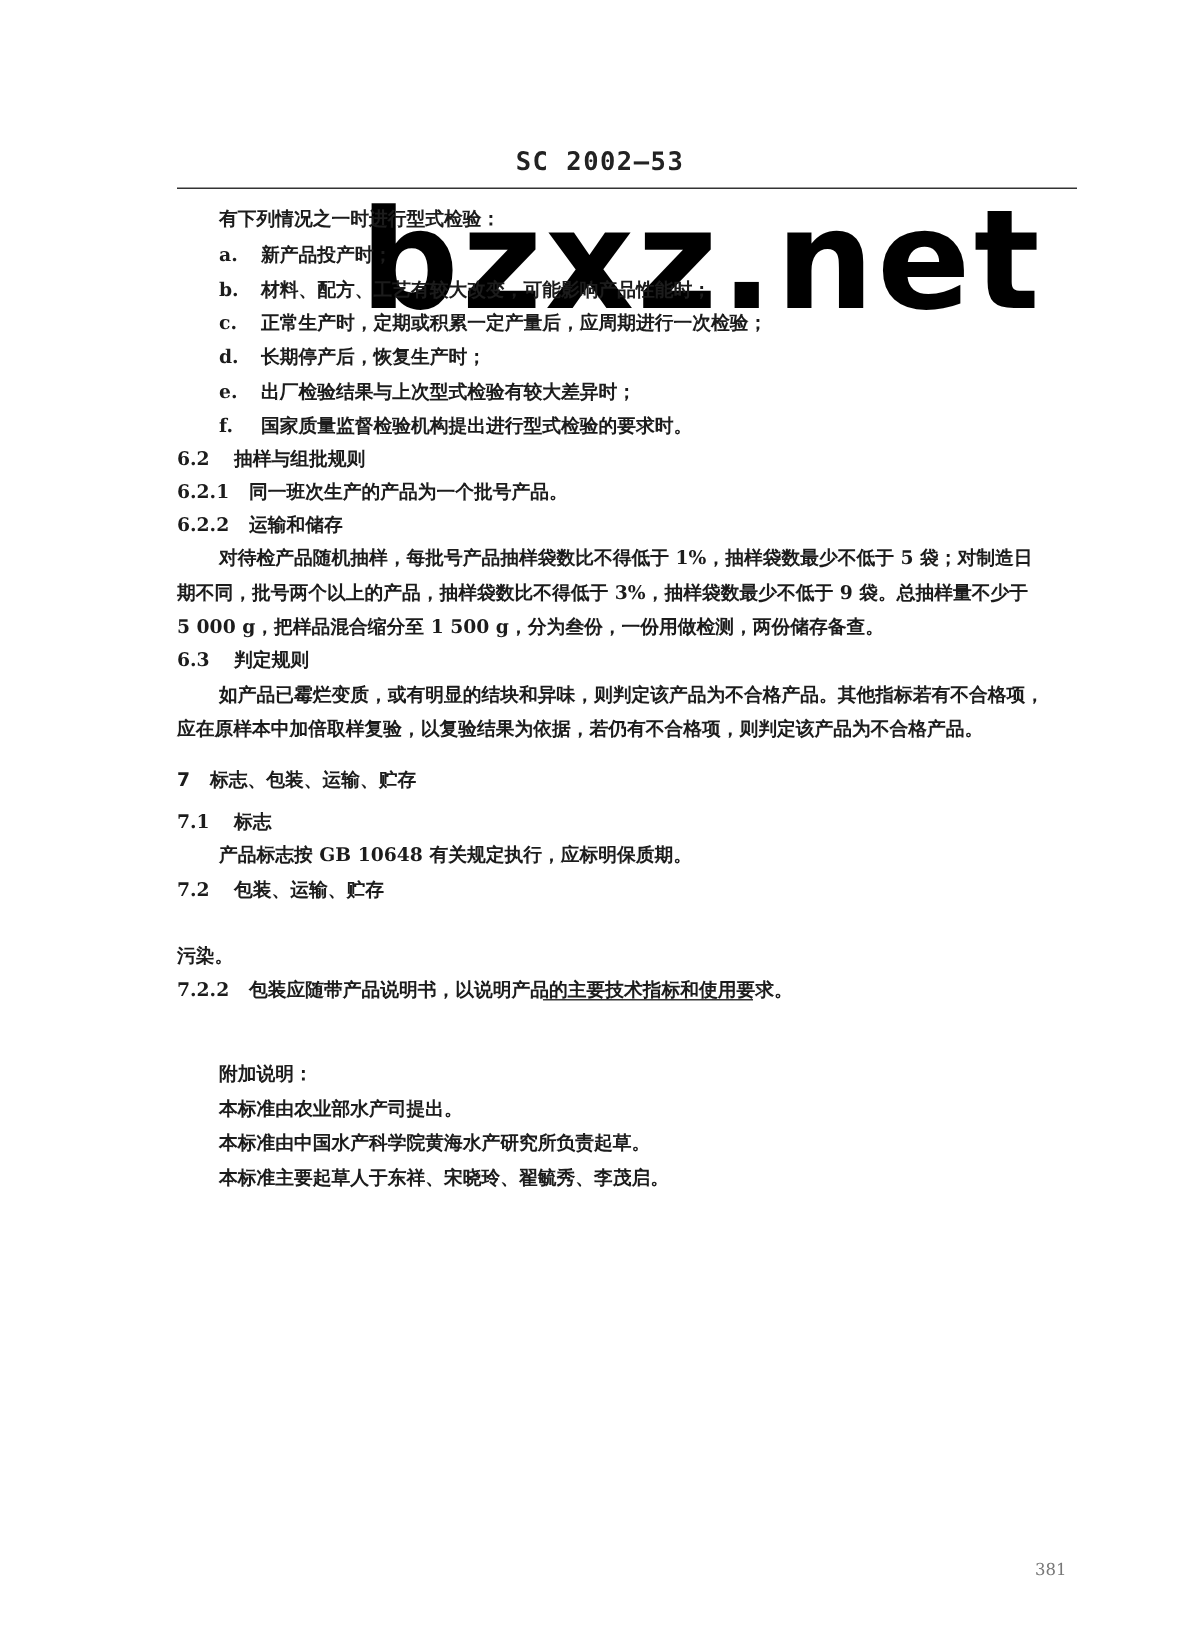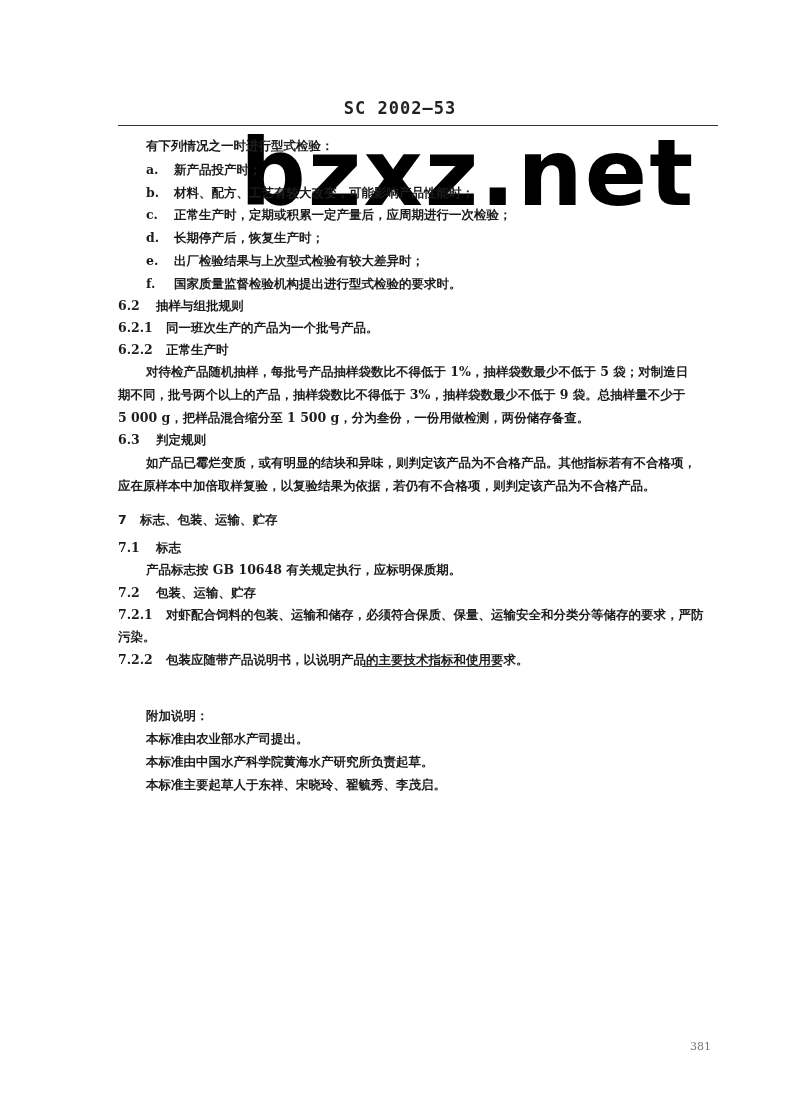--- a/index.html
+++ b/index.html
@@ -55,21 +55,21 @@
     <span class="item-letter">f.</span><span>国家质量监督检验机构提出进行型式检验的要求时。</span>
   </div>
 
   <div class="line" style="left:118px; top:298px;">
     <span class="secnum">6.2</span><span>抽样与组批规则</span>
   </div>
   <div class="line" style="left:118px; top:320px;">
     <span class="secnum" style="min-width:48px;">6.2.1</span><span>同一班次生产的产品为一个批号产品。</span>
   </div>
   <div class="line" style="left:118px; top:342px;">
-    <span class="secnum" style="min-width:48px;">6.2.2</span><span>正常生产时</span>
+    <span class="secnum" style="min-width:48px;">6.2.2</span><span>运输和储存</span>
   </div>
   <div class="line" style="left:146px; top:364px;">对待检产品随机抽样，每批号产品抽样袋数比不得低于 1%，抽样袋数最少不低于 5 袋；对制造日</div>
   <div class="line" style="left:118px; top:387px;">期不同，批号两个以上的产品，抽样袋数比不得低于 3%，抽样袋数最少不低于 9 袋。总抽样量不少于</div>
   <div class="line" style="left:118px; top:410px;">5 000 g，把样品混合缩分至 1 500 g，分为叁份，一份用做检测，两份储存备查。</div>
 
   <div class="line" style="left:118px; top:432px;">
     <span class="secnum">6.3</span><span>判定规则</span>
   </div>
   <div class="line" style="left:146px; top:455px;">如产品已霉烂变质，或有明显的结块和异味，则判定该产品为不合格产品。其他指标若有不合格项，</div>
   <div class="line" style="left:118px; top:478px;">应在原样本中加倍取样复验，以复验结果为依据，若仍有不合格项，则判定该产品为不合格产品。</div>
@@ -78,23 +78,20 @@
     <span class="secnum" style="min-width:22px;">7</span><span>标志、包装、运输、贮存</span>
   </div>
 
   <div class="line" style="left:118px; top:540px;">
     <span class="secnum">7.1</span><span>标志</span>
   </div>
   <div class="line" style="left:146px; top:562px;">产品标志按 GB 10648 有关规定执行，应标明保质期。</div>
   <div class="line" style="left:118px; top:585px;">
     <span class="secnum">7.2</span><span>包装、运输、贮存</span>
   </div>
-  <div class="line" style="left:118px; top:607px;">
-    <span class="secnum" style="min-width:48px;">7.2.1</span><span>对虾配合饲料的包装、运输和储存，必须符合保质、保量、运输安全和分类分等储存的要求，严防</span>
-  </div>
   <div class="line" style="left:118px; top:629px;">污染。</div>
   <div class="line" style="left:118px; top:652px;">
     <span class="secnum" style="min-width:48px;">7.2.2</span><span>包装应随带产品说明书，以说明产品的主要技术指标和使用要求。</span>
   </div>
 
   <div class="end-rule" style="top:666px;"></div>
 
   <div class="line bold" style="left:146px; top:708px;">附加说明：</div>
   <div class="line" style="left:146px; top:731px;">本标准由农业部水产司提出。</div>
   <div class="line" style="left:146px; top:754px;">本标准由中国水产科学院黄海水产研究所负责起草。</div>

